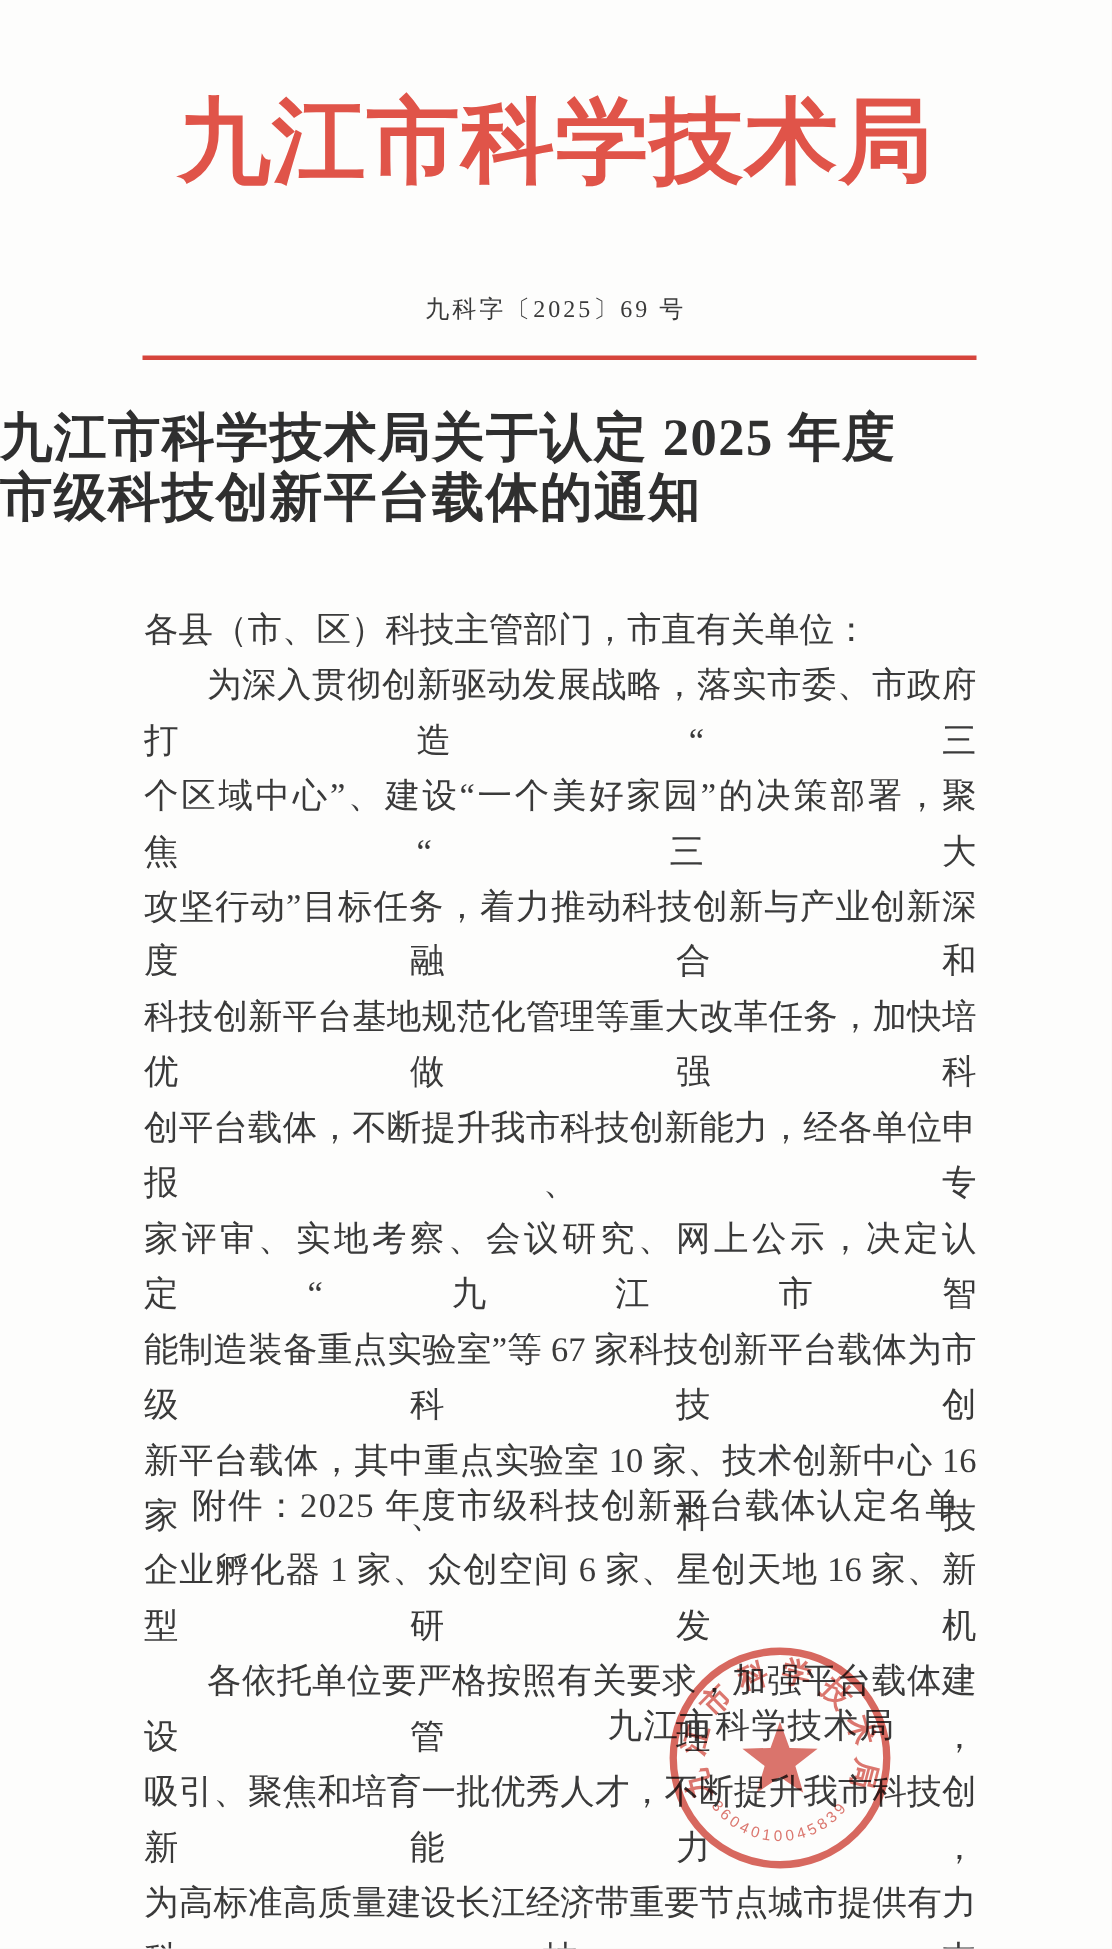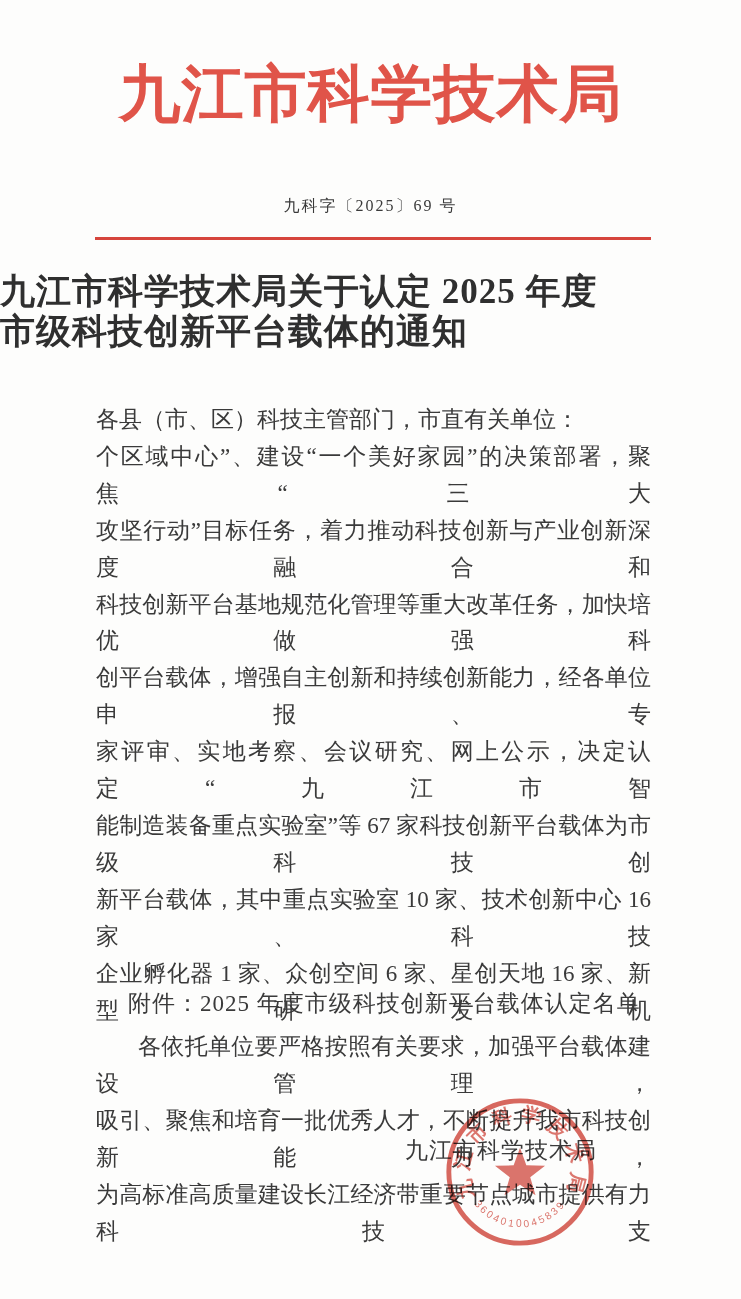--- a/index.html
+++ b/index.html
@@ -100,24 +100,25 @@
 
   <div class="red-rule"></div>
 
   <div class="doc-title">
     <div>九江市科学技术局关于认定 2025 年度</div>
     <div>市级科技创新平台载体的通知</div>
   </div>
 
   <div class="body-block">
     <div class="line">各县（市、区）科技主管部门，市直有关单位：</div>
+    <div class="line jl ind">为深入贯彻创新驱动发展战略，落实市委、市政府打造“三</div>
     <div class="line jl">个区域中心”、建设“一个美好家园”的决策部署，聚焦“三大</div>
     <div class="line jl">攻坚行动”目标任务，着力推动科技创新与产业创新深度融合和</div>
     <div class="line jl">科技创新平台基地规范化管理等重大改革任务，加快培优做强科</div>
-    <div class="line jl">创平台载体，增强自主创新和持续创新能力，经各单位申报、专</div>
+    <div class="line jl">创平台载体，不断提升我市科技创新能力，经各单位申报、专</div>
     <div class="line jl">家评审、实地考察、会议研究、网上公示，决定认定“九江市智</div>
     <div class="line jl">能制造装备重点实验室”等 67 家科技创新平台载体为市级科技创</div>
     <div class="line jl">新平台载体，其中重点实验室 10 家、技术创新中心 16 家、科技</div>
     <div class="line jl">企业孵化器 1 家、众创空间 6 家、星创天地 16 家、新型研发机</div>
     <div class="line jl ind">各依托单位要严格按照有关要求，加强平台载体建设管理，</div>
     <div class="line jl">吸引、聚焦和培育一批优秀人才，不断提升我市科技创新能力，</div>
     <div class="line jl">为高标准高质量建设长江经济带重要节点城市提供有力科技支</div>
 
   </div>
 

